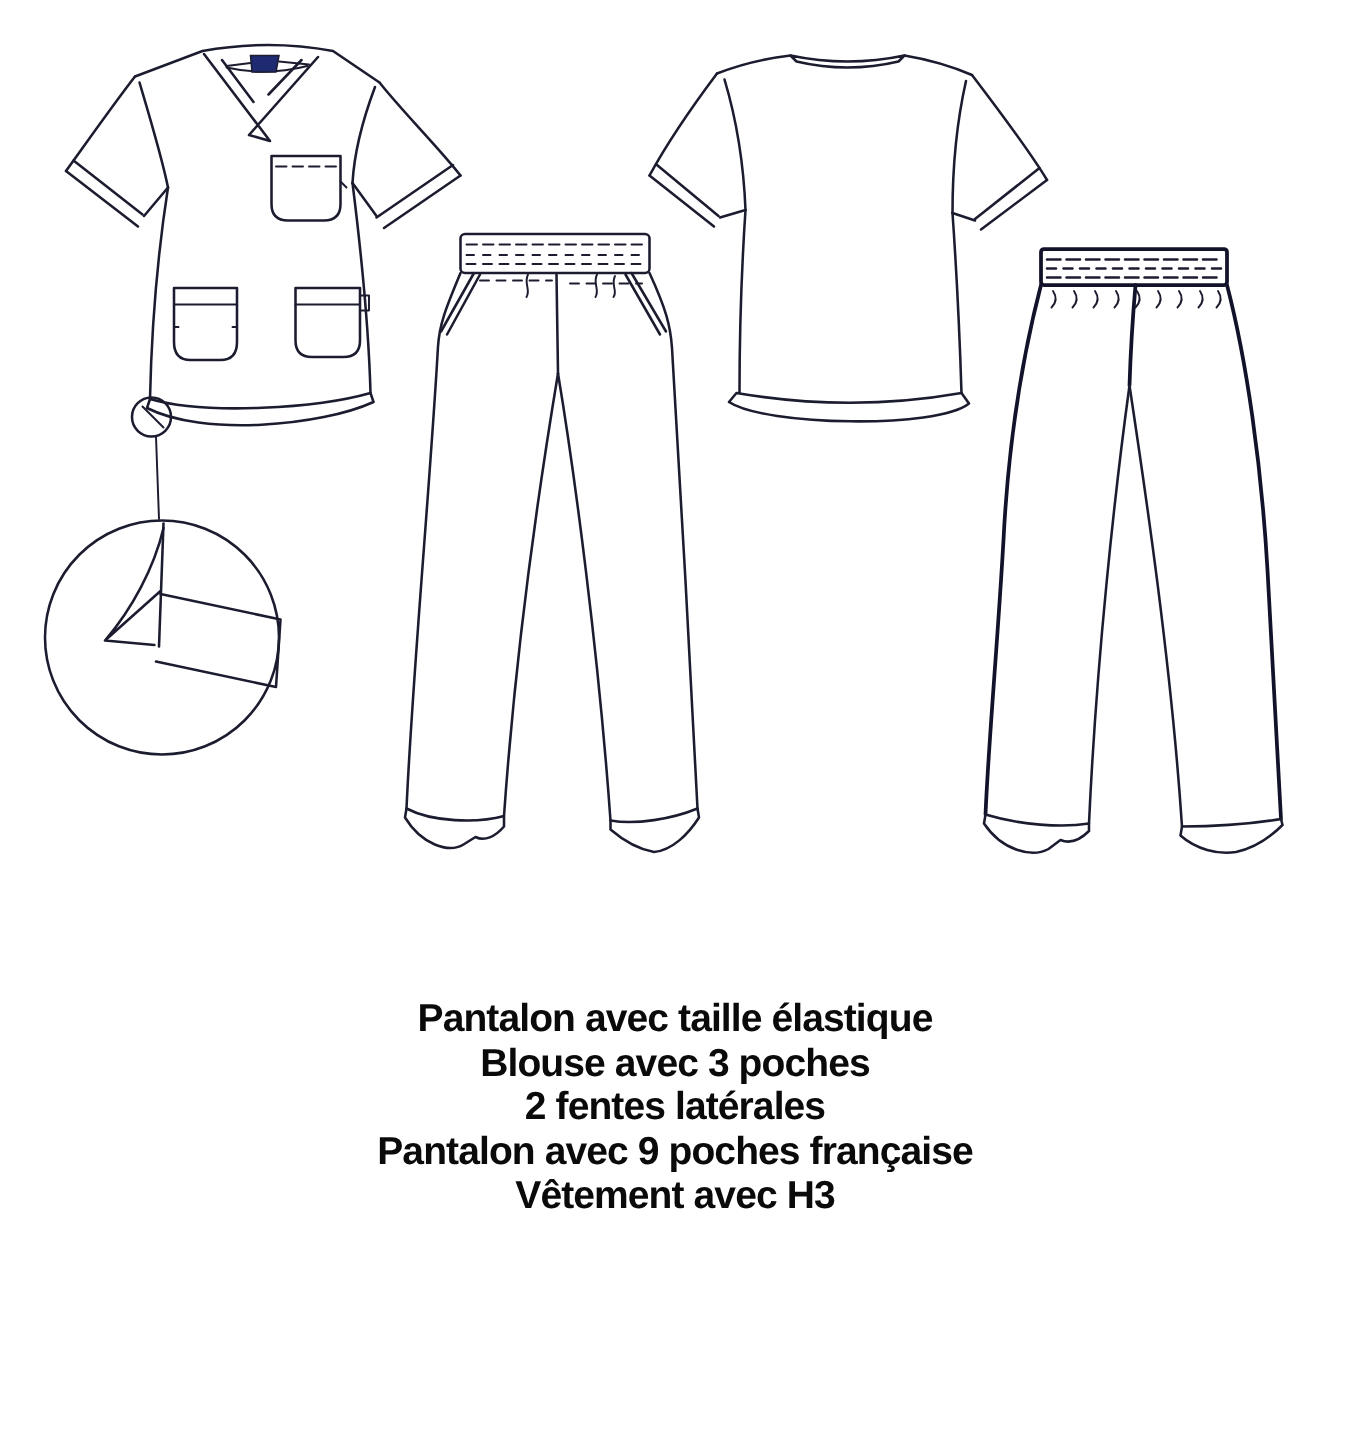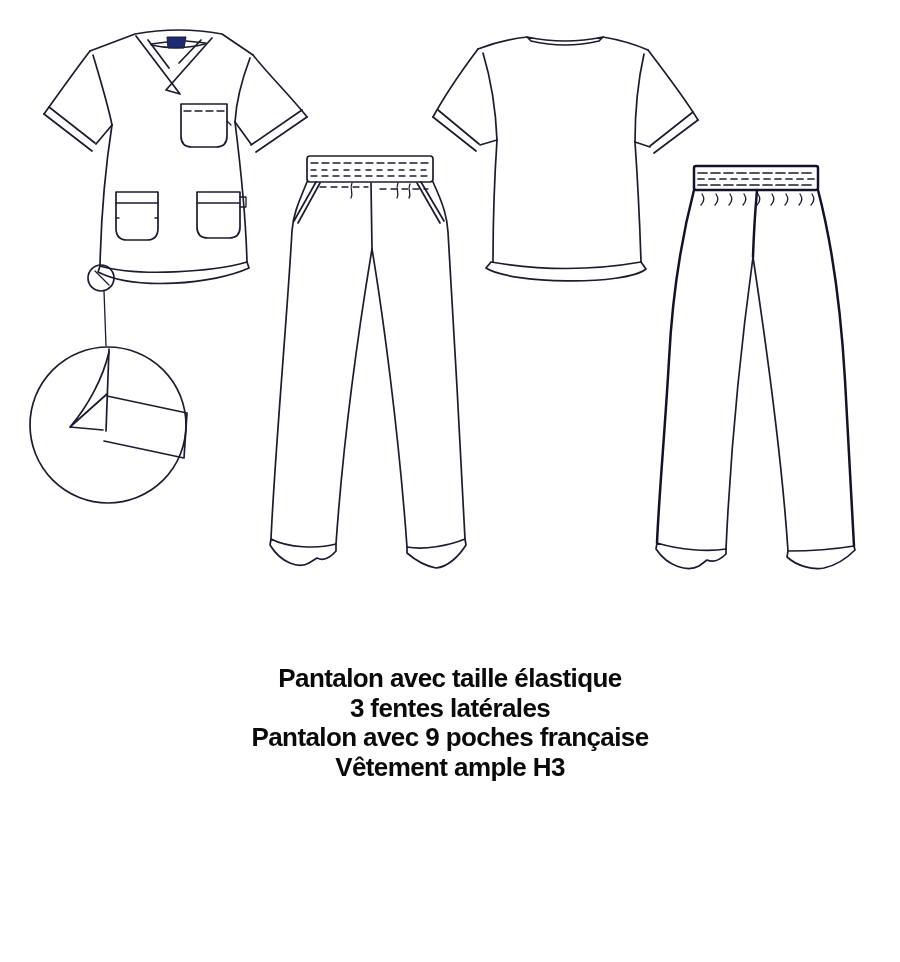--- a/index.html
+++ b/index.html
@@ -127,18 +127,19 @@
       <path class="ln" d="M753,257 C764,330 781,445 788,551"></path>
       <path class="ln-heavy" d="M694,190 C681,240 672,300 669,360 C665,430 659,495 657,543"></path>
       <path class="ln-heavy" d="M818,190 C831,240 841,310 845,380 C849,455 852,505 854,546"></path>
       <path class="ln" d="M657,543 C680,550 708,552 726,549 M656,549 C668,567 688,572 699,566 L707,560 C714,563 721,559 726,554 M657,543 L656,549 M726,549 L726,554"></path>
       <path class="ln" d="M788,551 C810,551 836,549 854,546 M787,557 C797,566 812,570 824,568 C838,565 849,556 855,550 M788,551 L787,557 M854,546 L855,550"></path>
     </g>
   </svg>
 
   <div class="caption">
     <div class="caption-line">Pantalon avec taille élastique</div>
-    <div class="caption-line">3 fentes latérales</div>
+    <div class="caption-line">Blouse avec 3 poches</div>
+    <div class="caption-line">2 fentes latérales</div>
     <div class="caption-line">Pantalon avec 9 poches française</div>
-    <div class="caption-line">Vêtement ample H3</div>
+    <div class="caption-line">Vêtement avec H3</div>
   </div>
 
 </div>
 
 </body></html>

